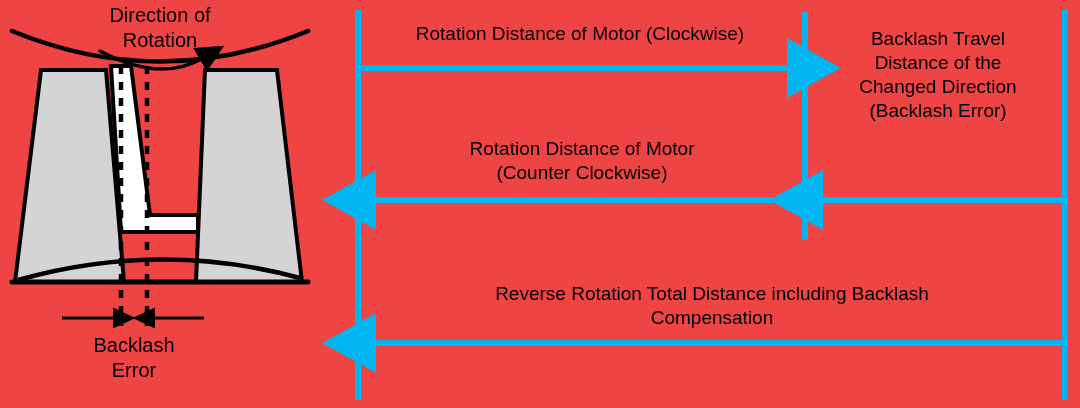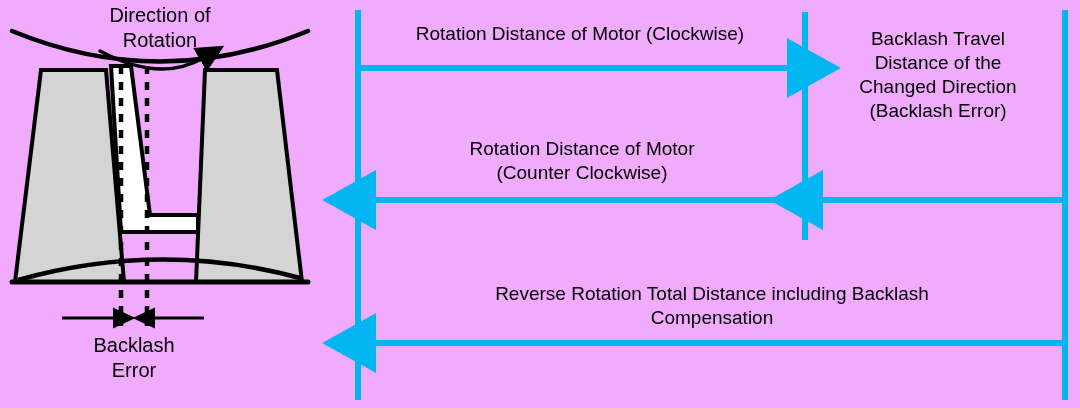--- a/index.html
+++ b/index.html
@@ -7,21 +7,21 @@
     padding: 0;
     background: #ffffff;
   }
   body {
     font-family: "Liberation Sans", sans-serif;
   }
   #canvas {
     position: relative;
     width: 1080px;
     height: 408px;
-    background: #f0abfc;
+    background: #ef4444;
     overflow: hidden;
   }
   #canvas svg {
     position: absolute;
     top: 0;
     left: 0;
     width: 1080px;
     height: 408px;
   }
   .dtext {

